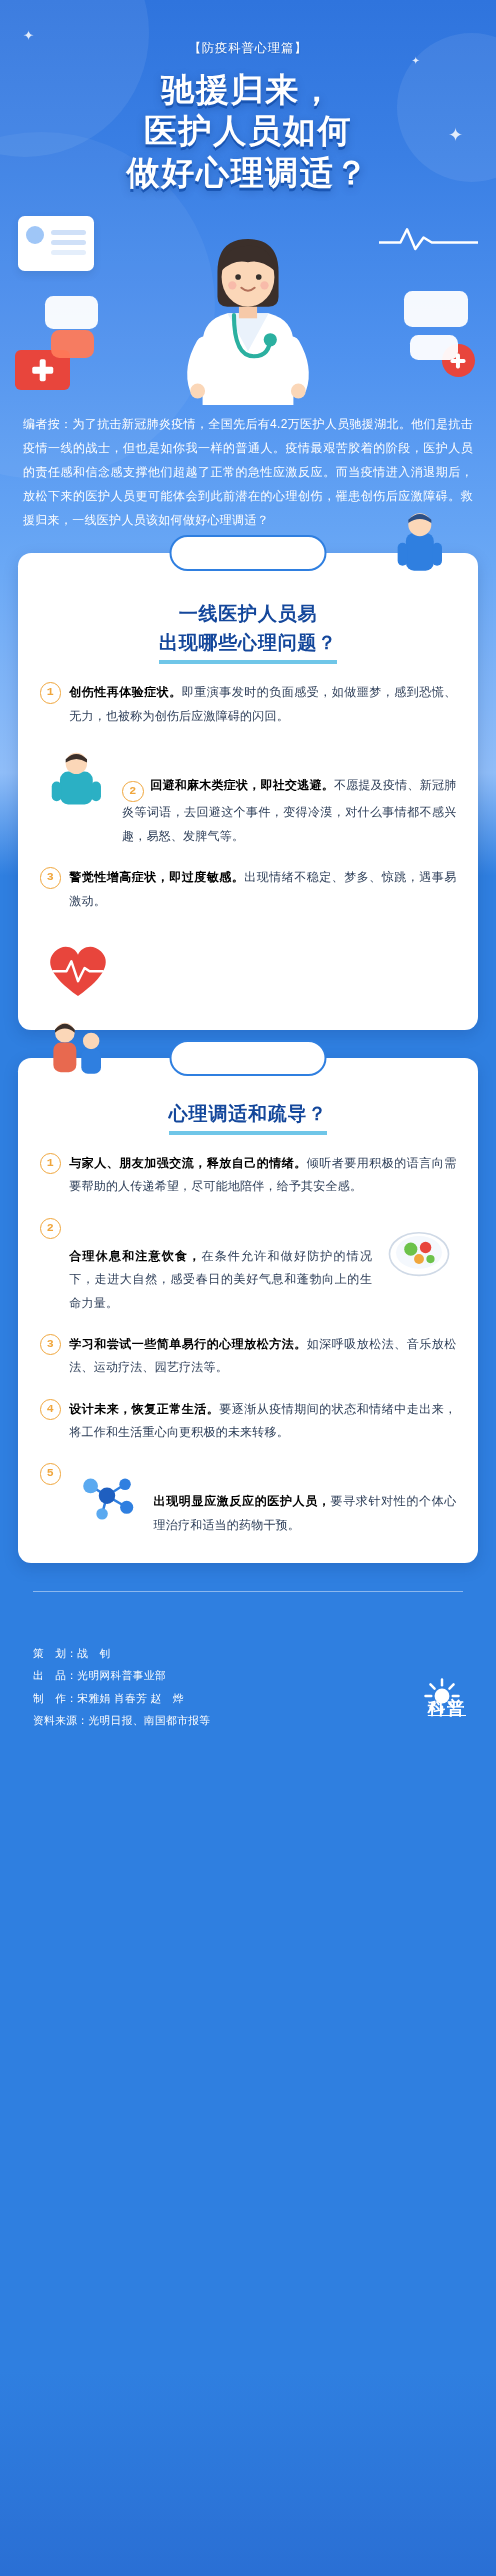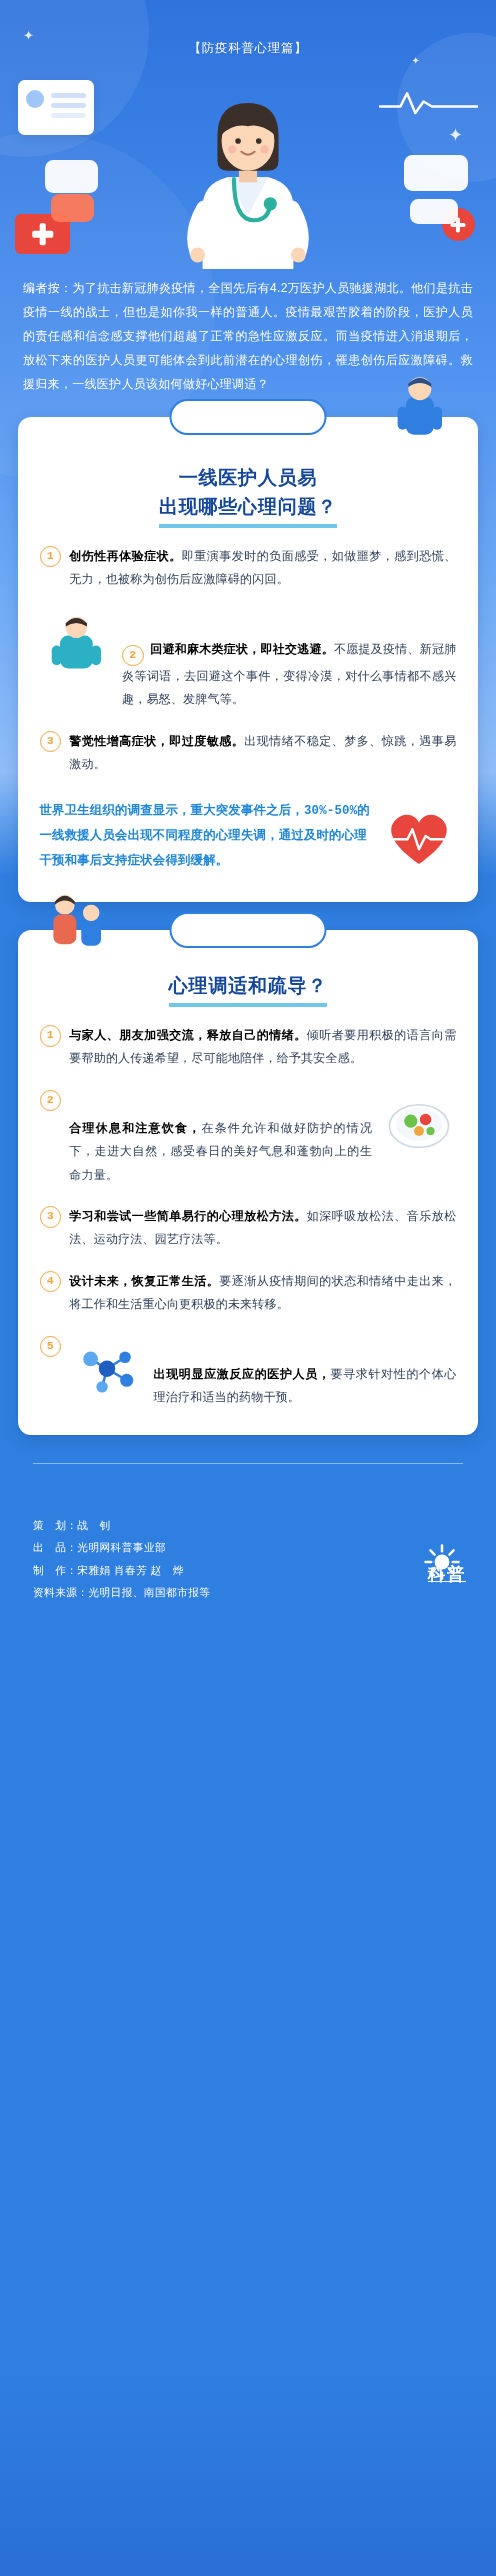--- a/index.html
+++ b/index.html
@@ -232,21 +232,21 @@
   }
   .footer-hr {
     margin: 0 33px;
     border-top: 0.8px solid rgba(255,255,255,.45);
   }
   .foot-row { display: flex; }
   .foot-label { white-space: pre; }
   .brand {
     position: absolute;
     right: 30px;
-    bottom: 39px;
+    bottom: 33px;
     text-align: left;
     color: #ffffff;
     text-decoration: underline;
   }
   .brand-name { font-size: 17.4px; font-weight: bold; letter-spacing: 1.7px; }
   .brand-sun { position: absolute; left: -5px; top: -13.2px; }
 </style>
 </head>
 <body>
 
@@ -254,20 +254,25 @@
 
   <div class="blob b1"></div>
   <div class="blob b2"></div>
   <div class="blob b3"></div>
   <div class="spark" style="left:23px;top:28px;">✦</div>
   <div class="spark" style="right:33px;top:124px;font-size:18px;">✦</div>
   <div class="spark" style="right:76px;top:55px;font-size:10px;">✦</div>
 
   <div class="header">
     <div class="kicker">【防疫科普心理篇】</div>
+    <div class="title-wrap">
+      <div class="title-line">驰援归来，</div>
+      <div class="title-line">医护人员如何</div>
+      <div class="title-line l3">做好心理调适？</div>
+    </div>
   </div>
 
   <div class="hero">
     <div class="card-ill"></div>
     <div class="medkit"></div>
     <div class="redcircle"></div>
 
     <svg class="ecg" viewBox="0 0 120 40">
       <path d="M0 26 L26 26 L34 10 L44 34 L54 20 L64 26 L120 26" fill="none" stroke="#ffffff" stroke-width="3" stroke-linecap="round" stroke-linejoin="round"></path>
     </svg>
@@ -343,21 +348,20 @@
         <span style="display:inline-block;width:21.5px;height:21.5px;border:1.7px solid #f0a63c;color:#f0a63c;border-radius:50%;font-size:11.6px;line-height:18px;text-align:center;font-weight:bold;vertical-align:-5px;margin-right:6.6px;">2</span><b>回避和麻木类症状，即社交逃避。</b><span>不愿提及疫情、新冠肺炎等词语，去回避这个事件，变得冷漠，对什么事情都不感兴趣，易怒、发脾气等。</span>
       </div>
     </div>
 
     <div class="item">
       <div class="num">3</div>
       <div class="txt"><b>警觉性增高症状，即过度敏感。</b><span>出现情绪不稳定、梦多、惊跳，遇事易激动。</span></div>
     </div>
 
     <div class="quote">
-      <div class="quote-txt">世界卫生组织的调查显示，重大突发事件之后，30%-50%的一线救援人员会出现不同程度的心理失调，通过及时的心理干预和事后支持症状会得到缓解。</div>
       <svg class="heart" viewBox="0 0 92 80">
         <path d="M46 74 C12 50 6 32 18 20 C28 10 42 14 46 24 C50 14 64 10 74 20 C86 32 80 50 46 74 Z" fill="#e8453c"></path>
         <path d="M16 44 L32 44 L38 32 L46 56 L54 40 L60 44 L76 44" fill="none" stroke="#ffffff" stroke-width="3" stroke-linecap="round" stroke-linejoin="round"></path>
       </svg>
     </div>
   </div>
 
   <div class="panel second">
     <div class="pill"></div>
 

